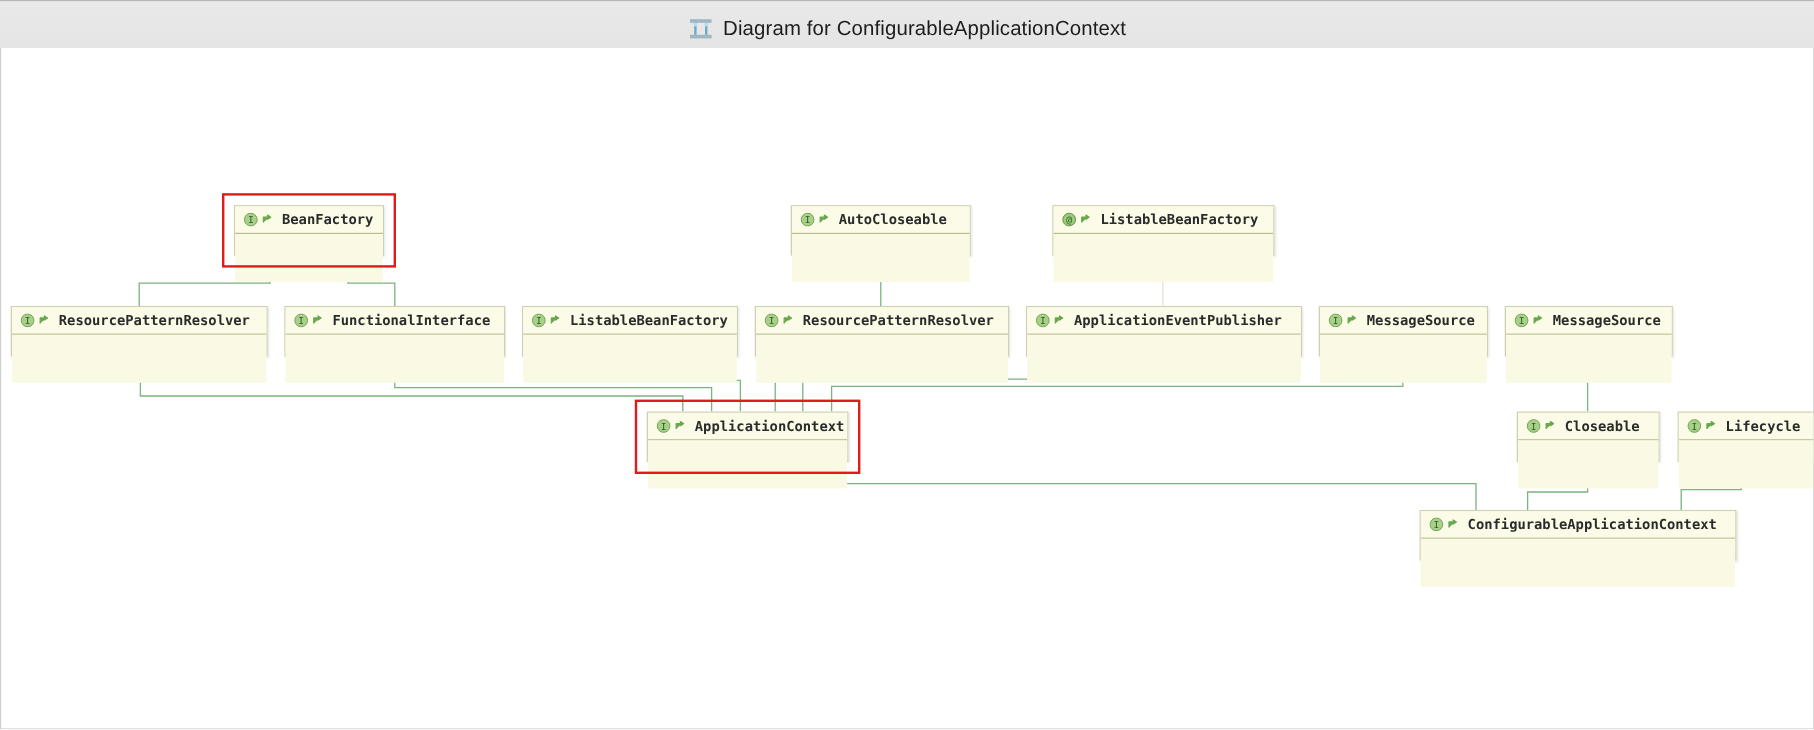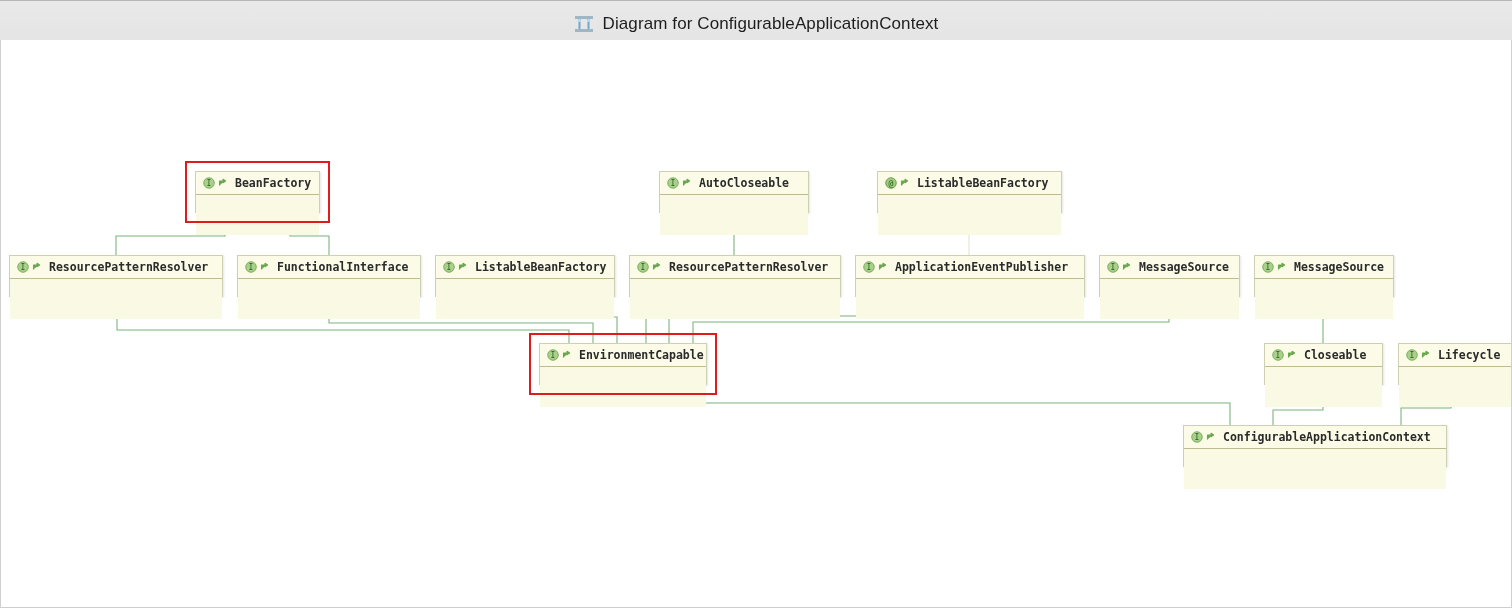--- a/index.html
+++ b/index.html
@@ -388,21 +388,21 @@
                   <circle cx="6" cy="6" r="5.3" fill="#a8d08a" stroke="#6fa351" stroke-width="0.8"></circle>
                   <text x="6" y="9" text-anchor="middle" font-size="8" font-family="&quot;DejaVu Sans Mono&quot;, monospace" fill="#2f5e22">I</text>
                 </svg>
               </span>
               <span>
                 <svg class="hook-badge" viewBox="0 0 10 10">
                   <path d="M1.5,7.5 L1.5,3 L6.5,3 M5,1.3 L7.6,3 L5,4.7 Z" fill="#6aa84f" stroke="#6aa84f" stroke-width="1.1" stroke-linejoin="round"></path>
                 </svg>
               </span>
             </span>
-            <span class="node-label">EnvironmentCapable</span>
+            <span class="node-label">ApplicationContext</span>
           </div>
           <div class="node-body"></div>
         </div>
         <div class="node" style="left: 1263px; top: 303px; width: 119px; height: 42px;">
           <div class="node-header">
             <span class="badge-group">
               <span>
                 <svg class="iface-badge" viewBox="0 0 12 12">
                   <circle cx="6" cy="6" r="5.3" fill="#a8d08a" stroke="#6fa351" stroke-width="0.8"></circle>
                   <text x="6" y="9" text-anchor="middle" font-size="8" font-family="&quot;DejaVu Sans Mono&quot;, monospace" fill="#2f5e22">I</text>

